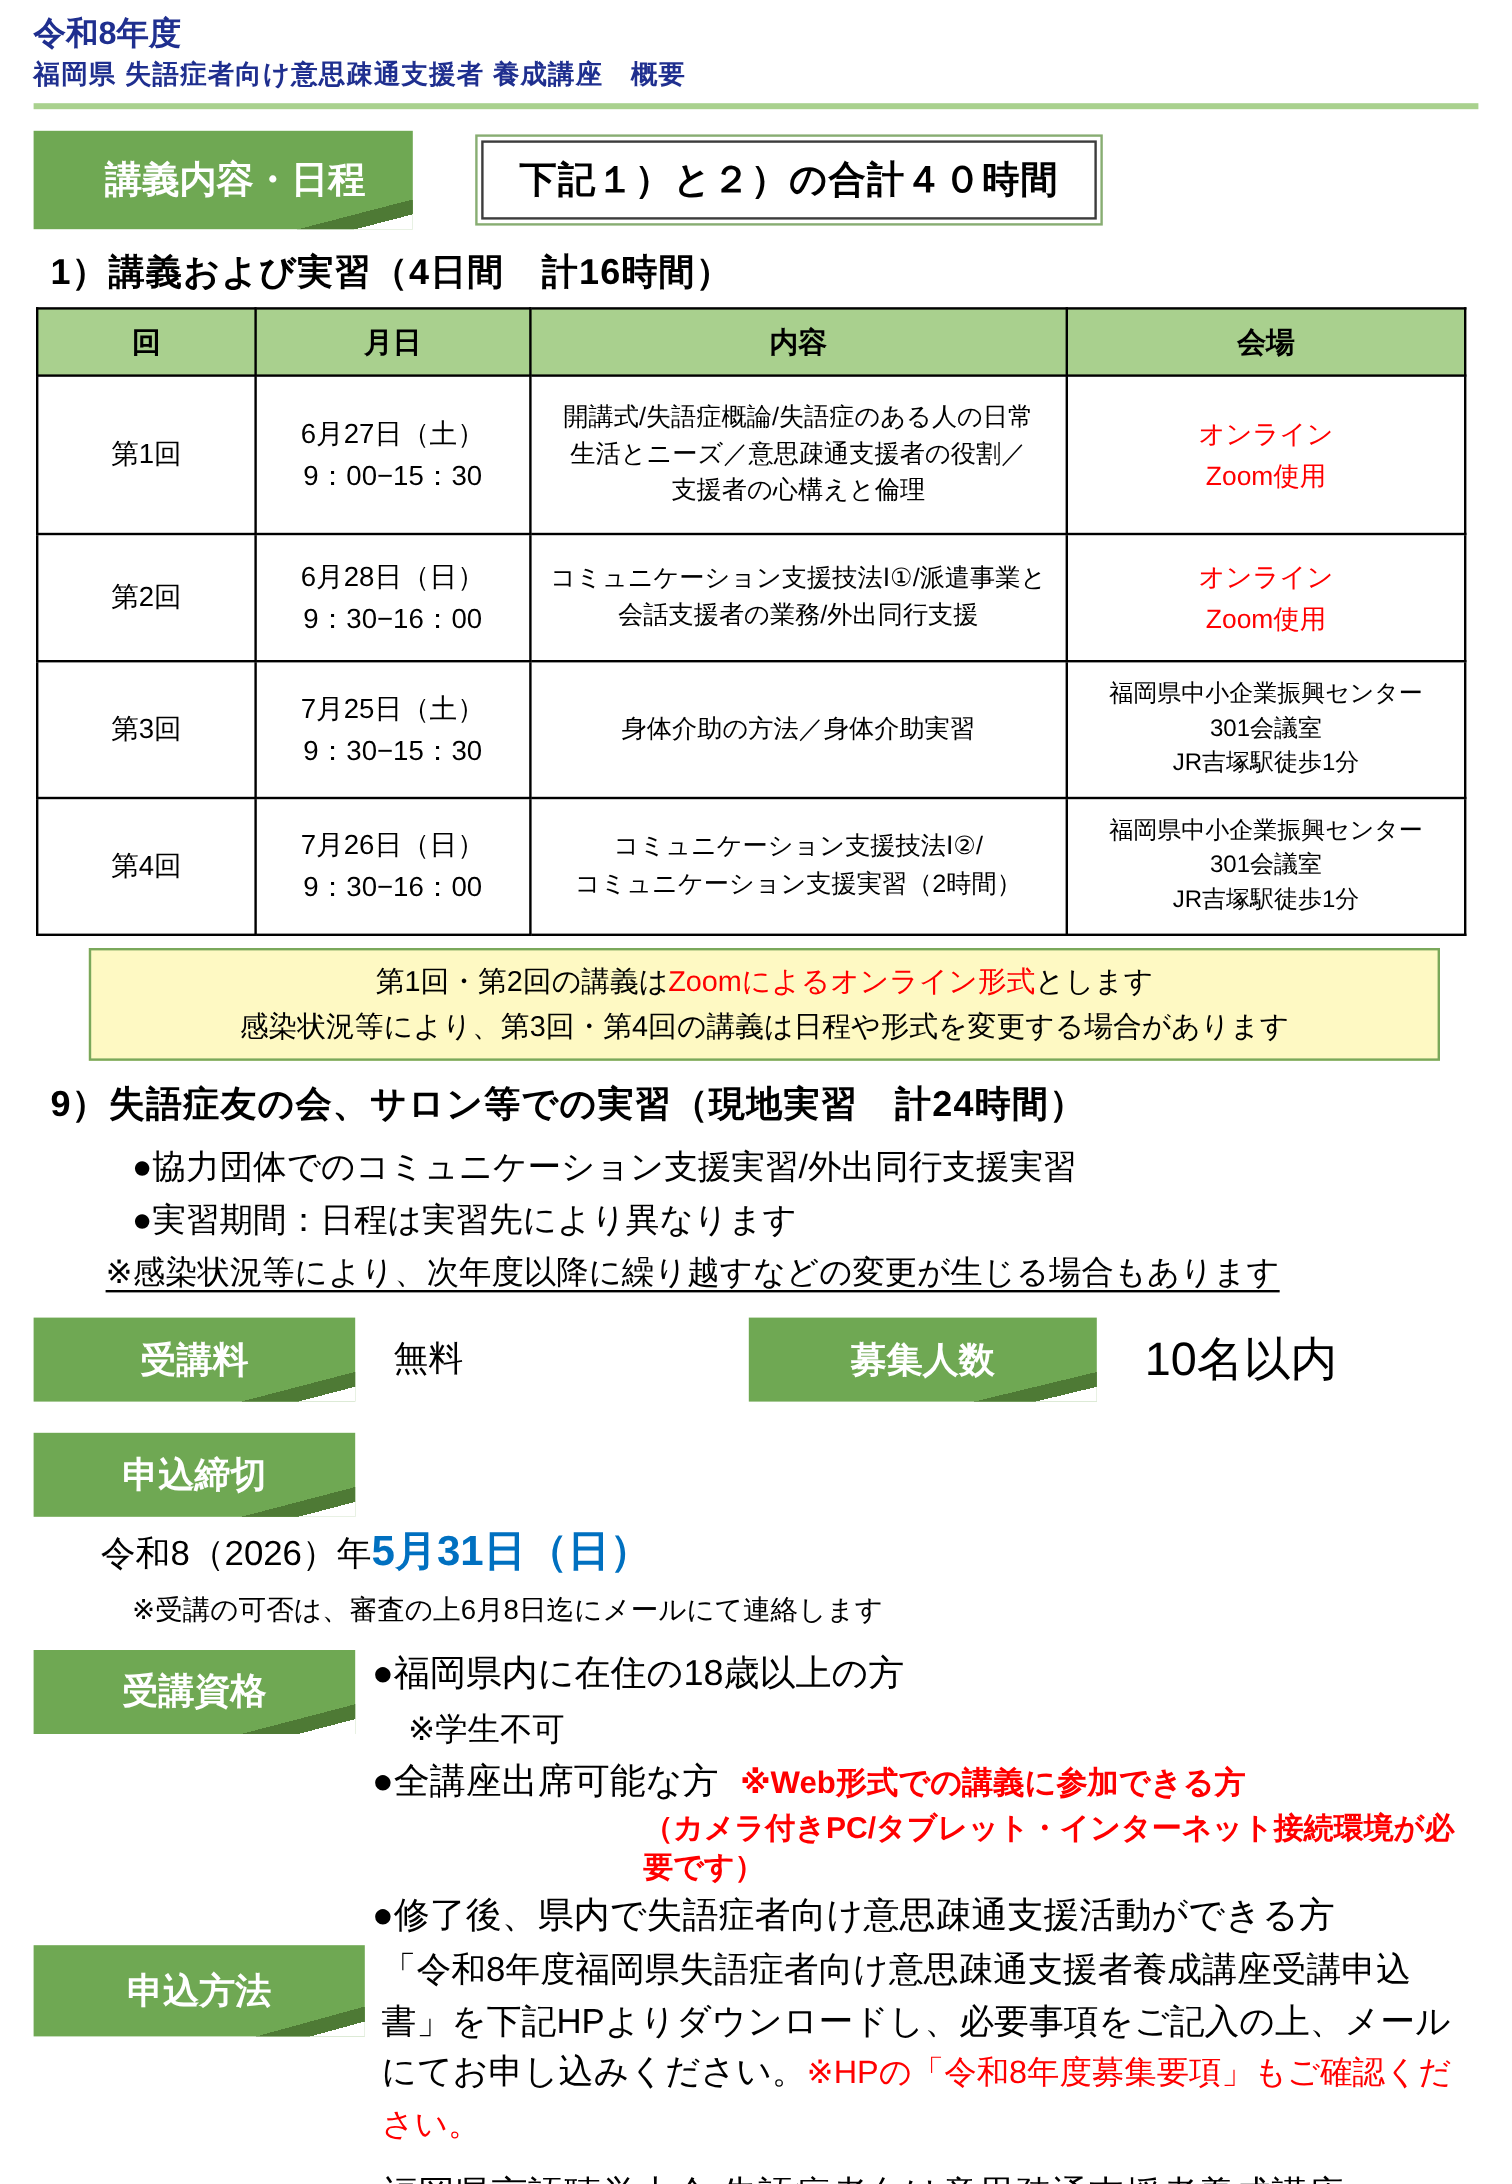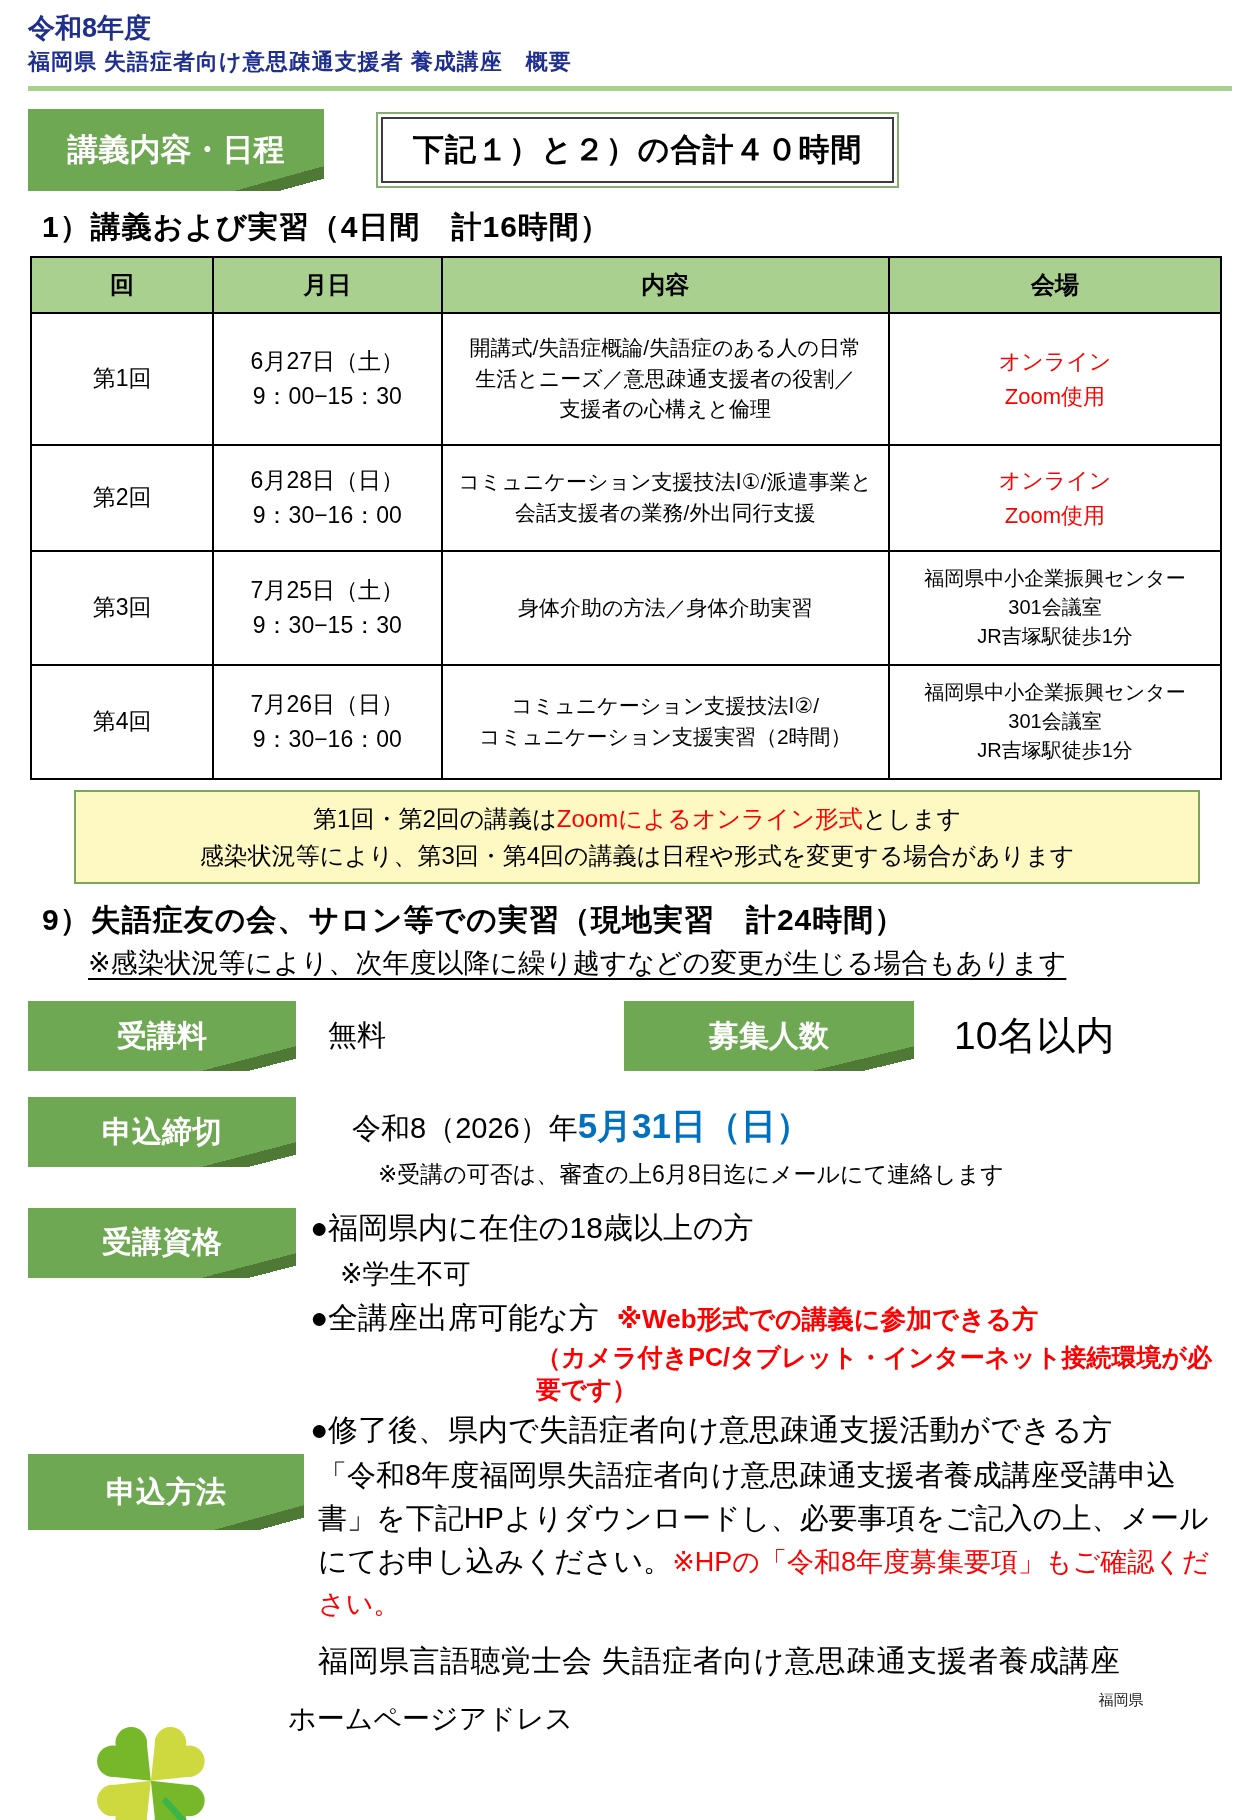--- a/index.html
+++ b/index.html
@@ -12,21 +12,21 @@
   .era{color:#1f2f8f;font-weight:bold;font-size:27px;line-height:1.2;}
   .title{color:#1f2f8f;font-weight:bold;font-size:22px;line-height:1.25;margin-top:4px;letter-spacing:1px;}
   .hr-green{height:5px;background:#a9d18e;margin-top:10px;}
   
   .tag{
     position:relative;display:flex;align-items:center;justify-content:center;
     background-color:#6fa853;
     background-image:linear-gradient(to top left,#ffffff 0 12px,#4e7a35 12px 24px,transparent 24px);
     color:#fff;font-weight:bold;
   }
-  .tag-big{width:296px;height:82px;font-size:31px;}
+  .tag-big{width:296px;height:82px;font-size:31px;padding-left:20px;}
   .tag-std{width:268px;height:70px;font-size:30px;flex:0 0 auto;}
   .tag-cap{width:290px;height:70px;font-size:30px;flex:0 0 auto;}
   .tag-app{width:276px;height:76px;font-size:30px;flex:0 0 auto;}
   
   .head-row{display:flex;align-items:center;margin-top:18px;gap:52px;}
   .total-box{border:2px solid #88ad72;padding:3px;background:#fff;}
   .total-inner{border:2px solid #3c3c3c;padding:10px 30px;font-size:31px;font-weight:bold;letter-spacing:1px;}
   
   .sec-h{font-size:30px;font-weight:bold;margin:16px 0 0 14px;letter-spacing:1px;}
   
@@ -46,21 +46,21 @@
     text-align:center;font-size:24px;line-height:1.55;padding:8px 6px;
   }
   .red{color:#ff0000;}
   
   .bullets{margin:10px 0 0 82px;font-size:28px;line-height:1.55;}
   .ul-note{margin:4px 0 0 60px;font-size:27px;text-decoration:underline;text-underline-offset:6px;}
   
   .fee-row{display:flex;align-items:center;margin-top:20px;}
   .fee-value{font-size:29px;margin-left:32px;width:296px;}
   .cap-value{font-size:39px;margin-left:40px;}
-  .dl-row{display:flex;align-items:flex-start;margin-top:26px;}
+  .dl-row{display:flex;align-items:flex-start;margin-top:26px;flex-direction:column;}
   .dl-content{margin-left:56px;}
   .dl-date{font-size:29px;line-height:1.3;padding-top:6px;}
   .dl-date .blue{color:#0070c0;font-weight:bold;font-size:35px;}
   .dl-note{font-size:23px;margin:10px 0 0 26px;}
   .el-row{display:flex;align-items:flex-start;margin-top:18px;}
   .el-content{margin-left:14px;}
   .el-item{font-size:30px;line-height:1.35;}
   .el-sub{font-size:27px;margin:8px 0 6px 30px;}
   .el-inline-red{color:#ff0000;font-size:26px;font-weight:bold;margin-left:18px;}
   .el-red-paren{color:#ff0000;font-size:25px;font-weight:bold;margin:2px 0 4px 226px;line-height:1.3;}
@@ -140,20 +140,24 @@
   </table>
 
   <div class="note-box">
     <div>
       <span>第1回・第2回の講義は</span><span class="red">Zoomによるオンライン形式</span><span>とします</span>
     </div>
     <div>感染状況等により、第3回・第4回の講義は日程や形式を変更する場合があります</div>
   </div>
 
   <div class="sec-h">9）失語症友の会、サロン等での実習（現地実習　計24時間）</div>
+  <div class="bullets">
+    <div>●協力団体でのコミュニケーション支援実習/外出同行支援実習</div>
+    <div>●実習期間：日程は実習先により異なります</div>
+  </div>
   <div class="ul-note">※感染状況等により、次年度以降に繰り越すなどの変更が生じる場合もあります</div>
 
   <div class="fee-row">
     <div class="tag tag-std">
       <span>受講料</span>
     </div>
     <div class="fee-value">無料</div>
     <div class="tag tag-cap">
       <span>募集人数</span>
     </div>

